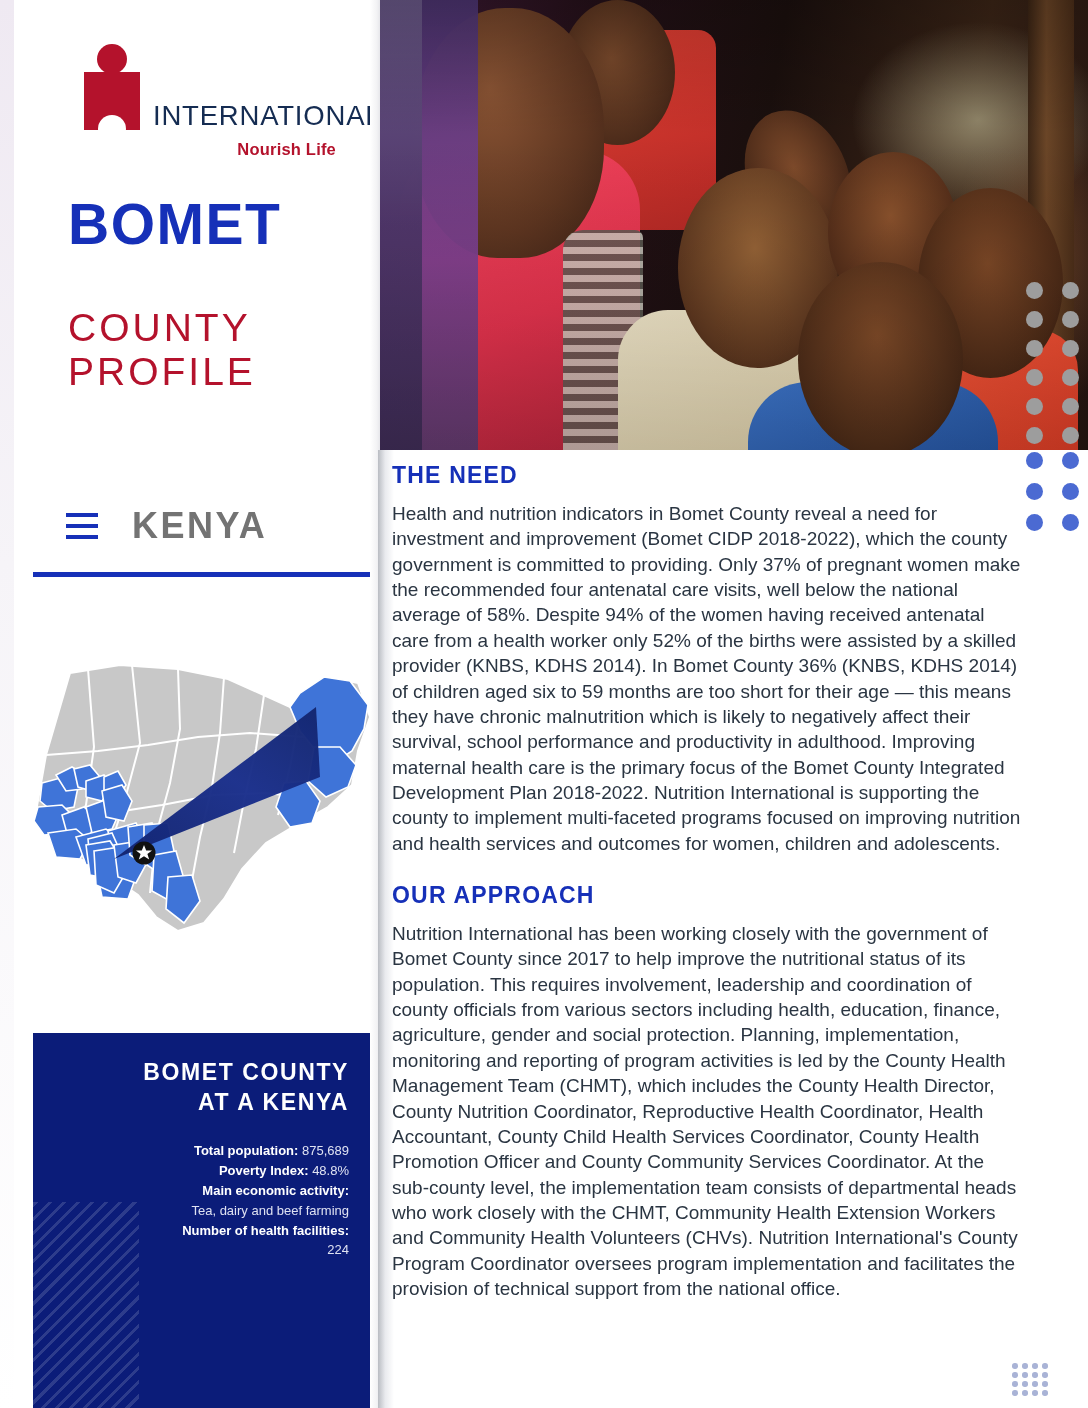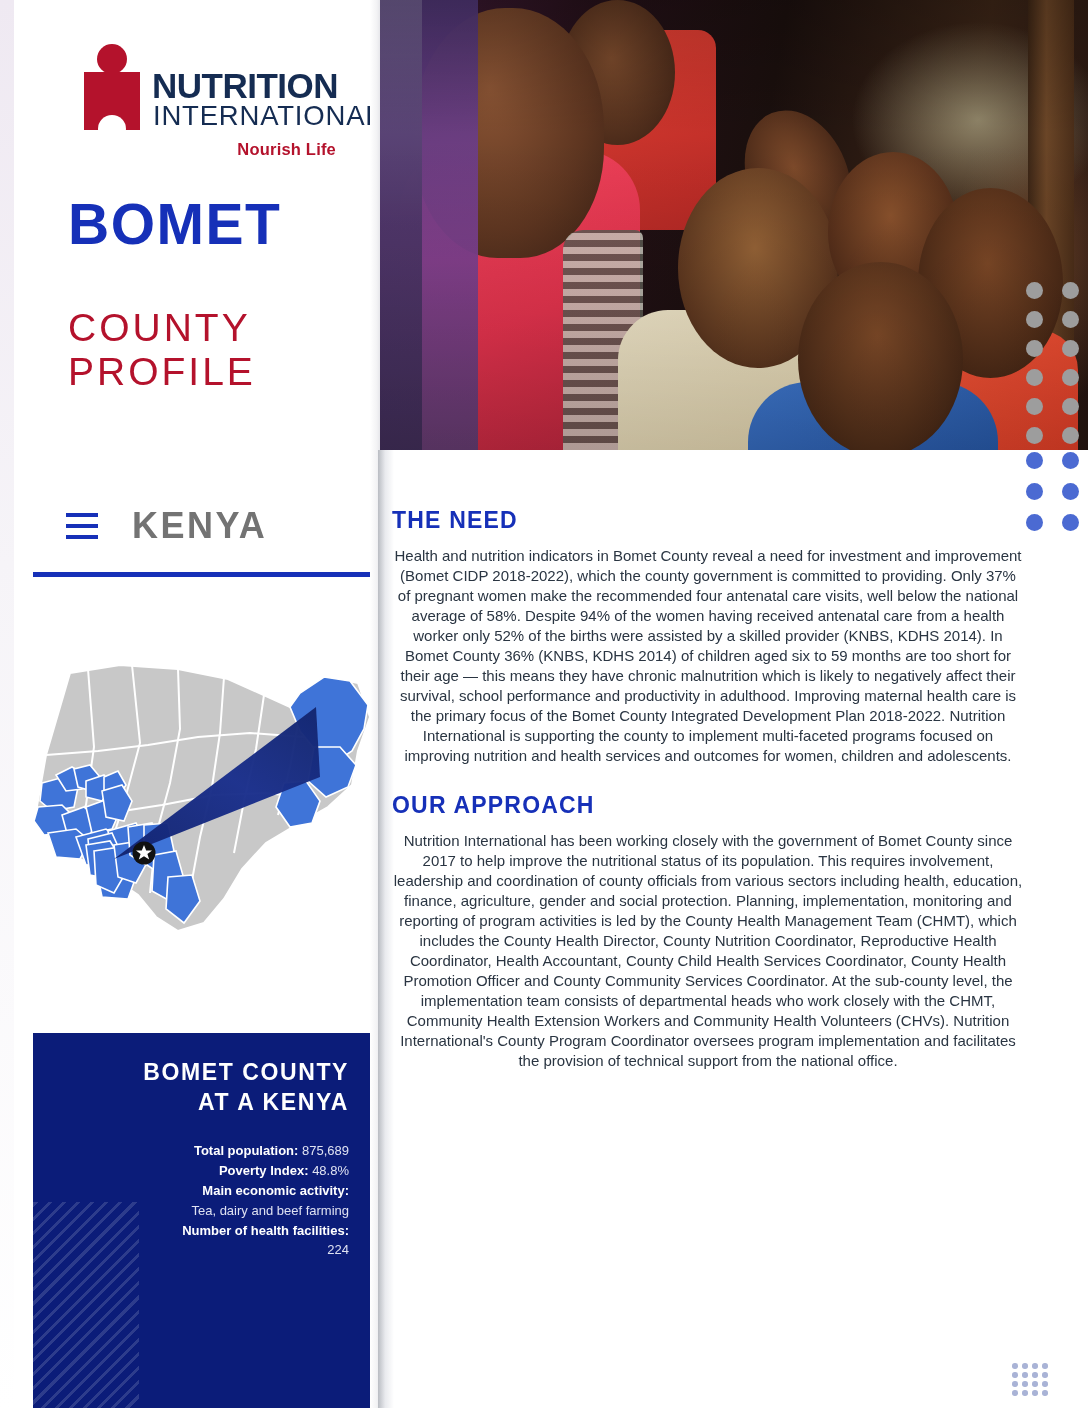--- a/index.html
+++ b/index.html
@@ -324,36 +324,34 @@
   #dots-footer .dot {
     width: 5.5px; height: 5.5px;
     background: #a9b3d6;
   }
 
   
   #content {
     position: absolute;
     left: 392px; top: 462px;
     width: 632px;
-    margin-top: 45px;
   }
   .sec-head {
     color: #1630b8;
     font-size: 23px;
     font-weight: 700;
     letter-spacing: 1.2px;
     margin: 0 0 12px 0;
   }
   .body-text {
     color: #2a3542;
-    font-size: 15px;
+    font-size: 19px;
     line-height: 1.335;
     margin: 0;
     font-weight: 300;
-    text-align: center;
   }
   #approach-head { margin-top: 26px; }
 
   
   #footer-bar {
     position: absolute;
     left: 392px; top: 1355px;
     width: 696px; height: 53px;
     background: #0b1c79;
   }
@@ -386,21 +384,20 @@
 <div id="page">
 
   <div id="left-col">
     <div id="left-edge-accent"></div>
 
     <div id="logo-block">
       <div class="logo-dot-top"></div>
       <div class="logo-sq">
         <div class="logo-dot-white"></div>
       </div>
-      <div id="logo-word1">NUTRITION</div>
       <div id="logo-word2">INTERNATIONAL</div>
       <div id="logo-tagline">Nourish Life</div>
     </div>
 
     <div id="county-name">BOMET</div>
     <div id="profile-line1">COUNTY</div>
     <div id="profile-line2">PROFILE</div>
 
     <div id="hamburger-icon">
       <span></span>

